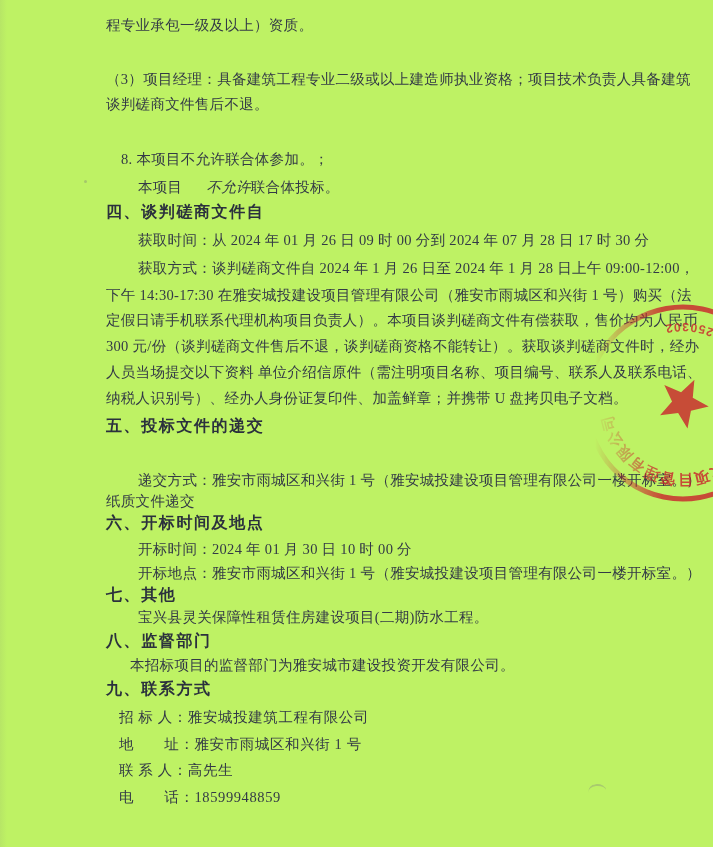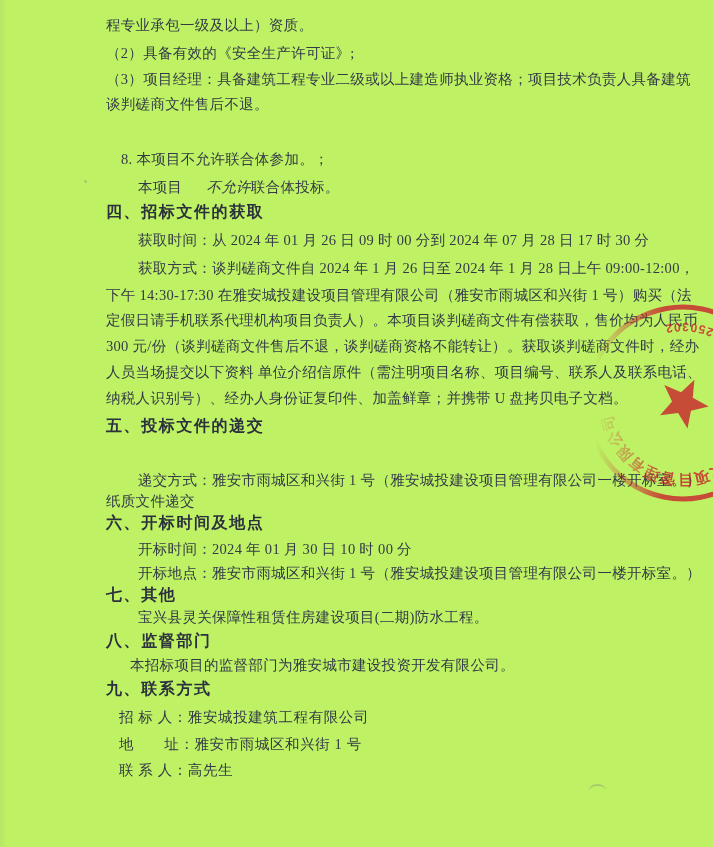--- a/index.html
+++ b/index.html
@@ -59,26 +59,25 @@
     background:rgba(120,120,120,0.35); border-radius:50%;
   }
 </style>
 </head>
 <body>
 
 <div class="page">
   <div class="scan-edge"></div>
 
   <div class="line flush" style="top:16px">程专业承包一级及以上）资质。</div>
-  <div class="line flush" style="top:44px">（2）具备有效的《安全生产许可证》;</div>
   <div class="line flush" style="top:70px">（3）项目经理：具备建筑工程专业二级或以上建造师执业资格；项目技术负责人具备建筑</div>
   <div class="line flush" style="top:95px">谈判磋商文件售后不退。</div>
   <div class="line item8" style="top:150px">8. 本项目不允许联合体参加。；</div>
   <div class="line indent" style="top:178px"><span>本项目</span><span class="it">不允许</span><span>联合体投标。</span></div>
-  <div class="line heading" style="top:202px">四、招标文件的获取</div>
+  <div class="line heading" style="top:202px">四、谈判磋商文件自</div>
   <div class="line indent" style="top:231px">获取时间：从 2024 年 01 月 26 日  09 时 00 分到 2024 年 07 月 28 日  17 时 30 分</div>
   <div class="line indent" style="top:259px">获取方式：谈判磋商文件自 2024 年 1 月 26 日至 2024 年 1 月 28 日上午 09:00-12:00，</div>
   <div class="line flush" style="top:286px">下午 14:30-17:30 在雅安城投建设项目管理有限公司（雅安市雨城区和兴街 1 号）购买（法</div>
   <div class="line flush" style="top:311px">定假日请手机联系代理机构项目负责人）。本项目谈判磋商文件有偿获取，售价均为人民币</div>
   <div class="line flush" style="top:337px">300 元/份（谈判磋商文件售后不退，谈判磋商资格不能转让）。获取谈判磋商文件时，经办</div>
   <div class="line flush" style="top:363px">人员当场提交以下资料 单位介绍信原件（需注明项目名称、项目编号、联系人及联系电话、</div>
   <div class="line heading" style="top:416px">五、投标文件的递交</div>
   <div class="line flush" style="top:389px">纳税人识别号）、经办人身份证复印件、加盖鲜章；并携带 U 盘拷贝电子文档。</div>
   <div class="line indent" style="top:471px">递交方式：雅安市雨城区和兴街 1 号（雅安城投建设项目管理有限公司一楼开标室。）</div>
   <div class="line flush" style="top:492px">纸质文件递交</div>
@@ -86,20 +85,21 @@
   <div class="line indent" style="top:540px">开标时间：2024 年 01 月 30 日  10 时 00 分</div>
   <div class="line indent" style="top:564px">开标地点：雅安市雨城区和兴街 1 号（雅安城投建设项目管理有限公司一楼开标室。）</div>
   <div class="line heading" style="top:585px">七、其他</div>
   <div class="line indent" style="top:608px">宝兴县灵关保障性租赁住房建设项目(二期)防水工程。</div>
   <div class="line heading" style="top:631px">八、监督部门</div>
   <div class="line indent-sm" style="top:656px">本招标项目的监督部门为雅安城市建设投资开发有限公司。</div>
   <div class="line heading" style="top:679px">九、联系方式</div>
   <div class="line contact" style="top:708px">招 标 人：雅安城投建筑工程有限公司</div>
   <div class="line contact" style="top:735px">地　　址：雅安市雨城区和兴街 1 号</div>
   <div class="line contact" style="top:761px">联 系 人：高先生</div>
+  <div class="line contact" style="top:788px">电　　话：18599948859</div>
 
   <div class="seal-wrap">
     <svg width="210" height="210" viewBox="0 0 210 210">
       <defs>
         <path id="arcTop" d="M 33 105 A 72 72 0 1 1 177 105" fill="none"></path>
         <path id="arcBot" d="M 25 105 A 80 80 0 0 0 185 105" fill="none"></path>
       </defs>
       <circle cx="105" cy="105" r="96" fill="none" stroke="#c9252c" stroke-width="5"></circle>
       <polygon fill="#c9252c" points="105,79 111.5,96.1 129.7,97.0 115.5,108.4 120.3,126.0 105,116 89.7,126.0 94.5,108.4 80.3,97.0 98.5,96.1"></polygon>
       <text class="seal-arc-text" font-size="15" letter-spacing="1" fill="#c9252c">

